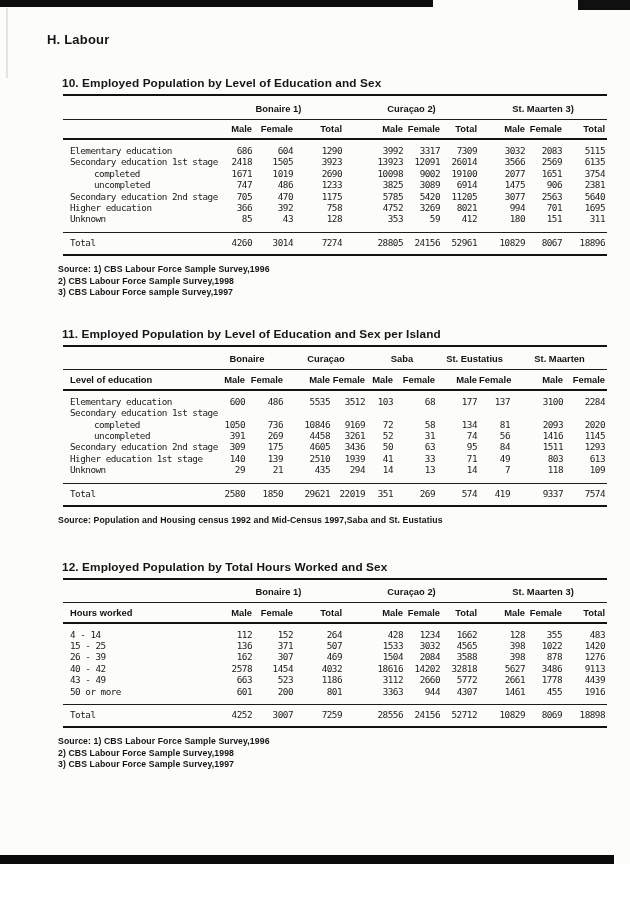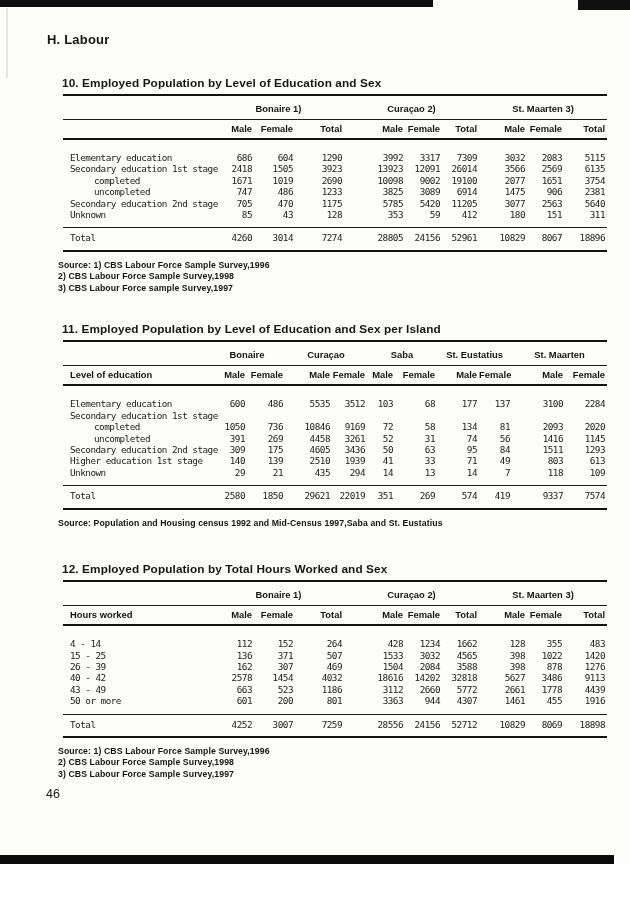--- a/index.html
+++ b/index.html
@@ -33,21 +33,21 @@
   }
   thead th { font-family:"Liberation Sans", sans-serif; font-weight:bold; font-size:9.4px; color:#141414; white-space:nowrap; }
   tr.grp-row th { height:24px; vertical-align:bottom; padding:0 0 5px 0; border-bottom:1px solid #1c1c1c; }
   tr.colhdr-row th { height:20px; vertical-align:bottom; padding:0 2px 4px 0; border-bottom:2px solid #121212; }
   th.grp { text-align:center; }
   th.lbl, td.lbl { text-align:left; padding-left:7px; }
   tr.colhdr-row th.lbl { padding-left:7px; }
   .num { text-align:right; padding-right:2px; }
   .mono { font-family:"DejaVu Sans Mono", monospace; font-size:9.3px; letter-spacing:-.5px; color:#1a1a1a; white-space:nowrap; }
   tbody td { line-height:11.4px; padding-top:0; padding-bottom:0; }
-  tbody tr:first-child td { padding-top:12px; }
+  tbody tr:first-child td { padding-top:5px; }
   tbody tr:last-child td { padding-bottom:7px; }
   td.indent { padding-left:31px; }
   tfoot td { border-top:1px solid #1c1c1c; padding-top:4px; padding-bottom:6px; line-height:11.4px; }
 
   .sources { margin:8px 0 0 58px; }
   .source-line { font-size:8.7px; font-weight:bold; line-height:11.5px; color:#141414; letter-spacing:.1px; }
 
   .page-number { margin:7px 0 0 46px; font-size:12.5px; color:#1a1a1a; }
 </style>
 </head>
@@ -145,20 +145,32 @@
             <td class="lbl mono">Secondary education 2nd stage</td>
             <td class="num mono">705</td>
             <td class="num mono">470</td>
             <td class="num mono">1175</td>
             <td class="num mono">5785</td>
             <td class="num mono">5420</td>
             <td class="num mono">11205</td>
             <td class="num mono">3077</td>
             <td class="num mono">2563</td>
             <td class="num mono">5640</td>
+          </tr>
+          <tr>
+            <td class="lbl mono">Higher education</td>
+            <td class="num mono">366</td>
+            <td class="num mono">392</td>
+            <td class="num mono">758</td>
+            <td class="num mono">4752</td>
+            <td class="num mono">3269</td>
+            <td class="num mono">8021</td>
+            <td class="num mono">994</td>
+            <td class="num mono">701</td>
+            <td class="num mono">1695</td>
           </tr>
           <tr>
             <td class="lbl mono">Unknown</td>
             <td class="num mono">85</td>
             <td class="num mono">43</td>
             <td class="num mono">128</td>
             <td class="num mono">353</td>
             <td class="num mono">59</td>
             <td class="num mono">412</td>
             <td class="num mono">180</td>
@@ -465,21 +477,20 @@
           </tr>
         </tfoot>
       </table>
     <div class="sources">
         <div class="source-line">Source: 1) CBS Labour Force Sample Survey,1996</div>
         <div class="source-line">2) CBS Labour Force Sample Survey,1998</div>
         <div class="source-line">3) CBS Labour Force Sample Survey,1997</div>
       </div>
   </section>
 
-  <div class="page-number">46</div>
 
   <div class="scan-top-bar"></div>
   <div class="scan-right"></div>
   <div class="scan-corner"></div>
   <div class="scan-bottom"></div>
   <div class="scan-left"></div>
 
 </div>
 
 </body></html>

